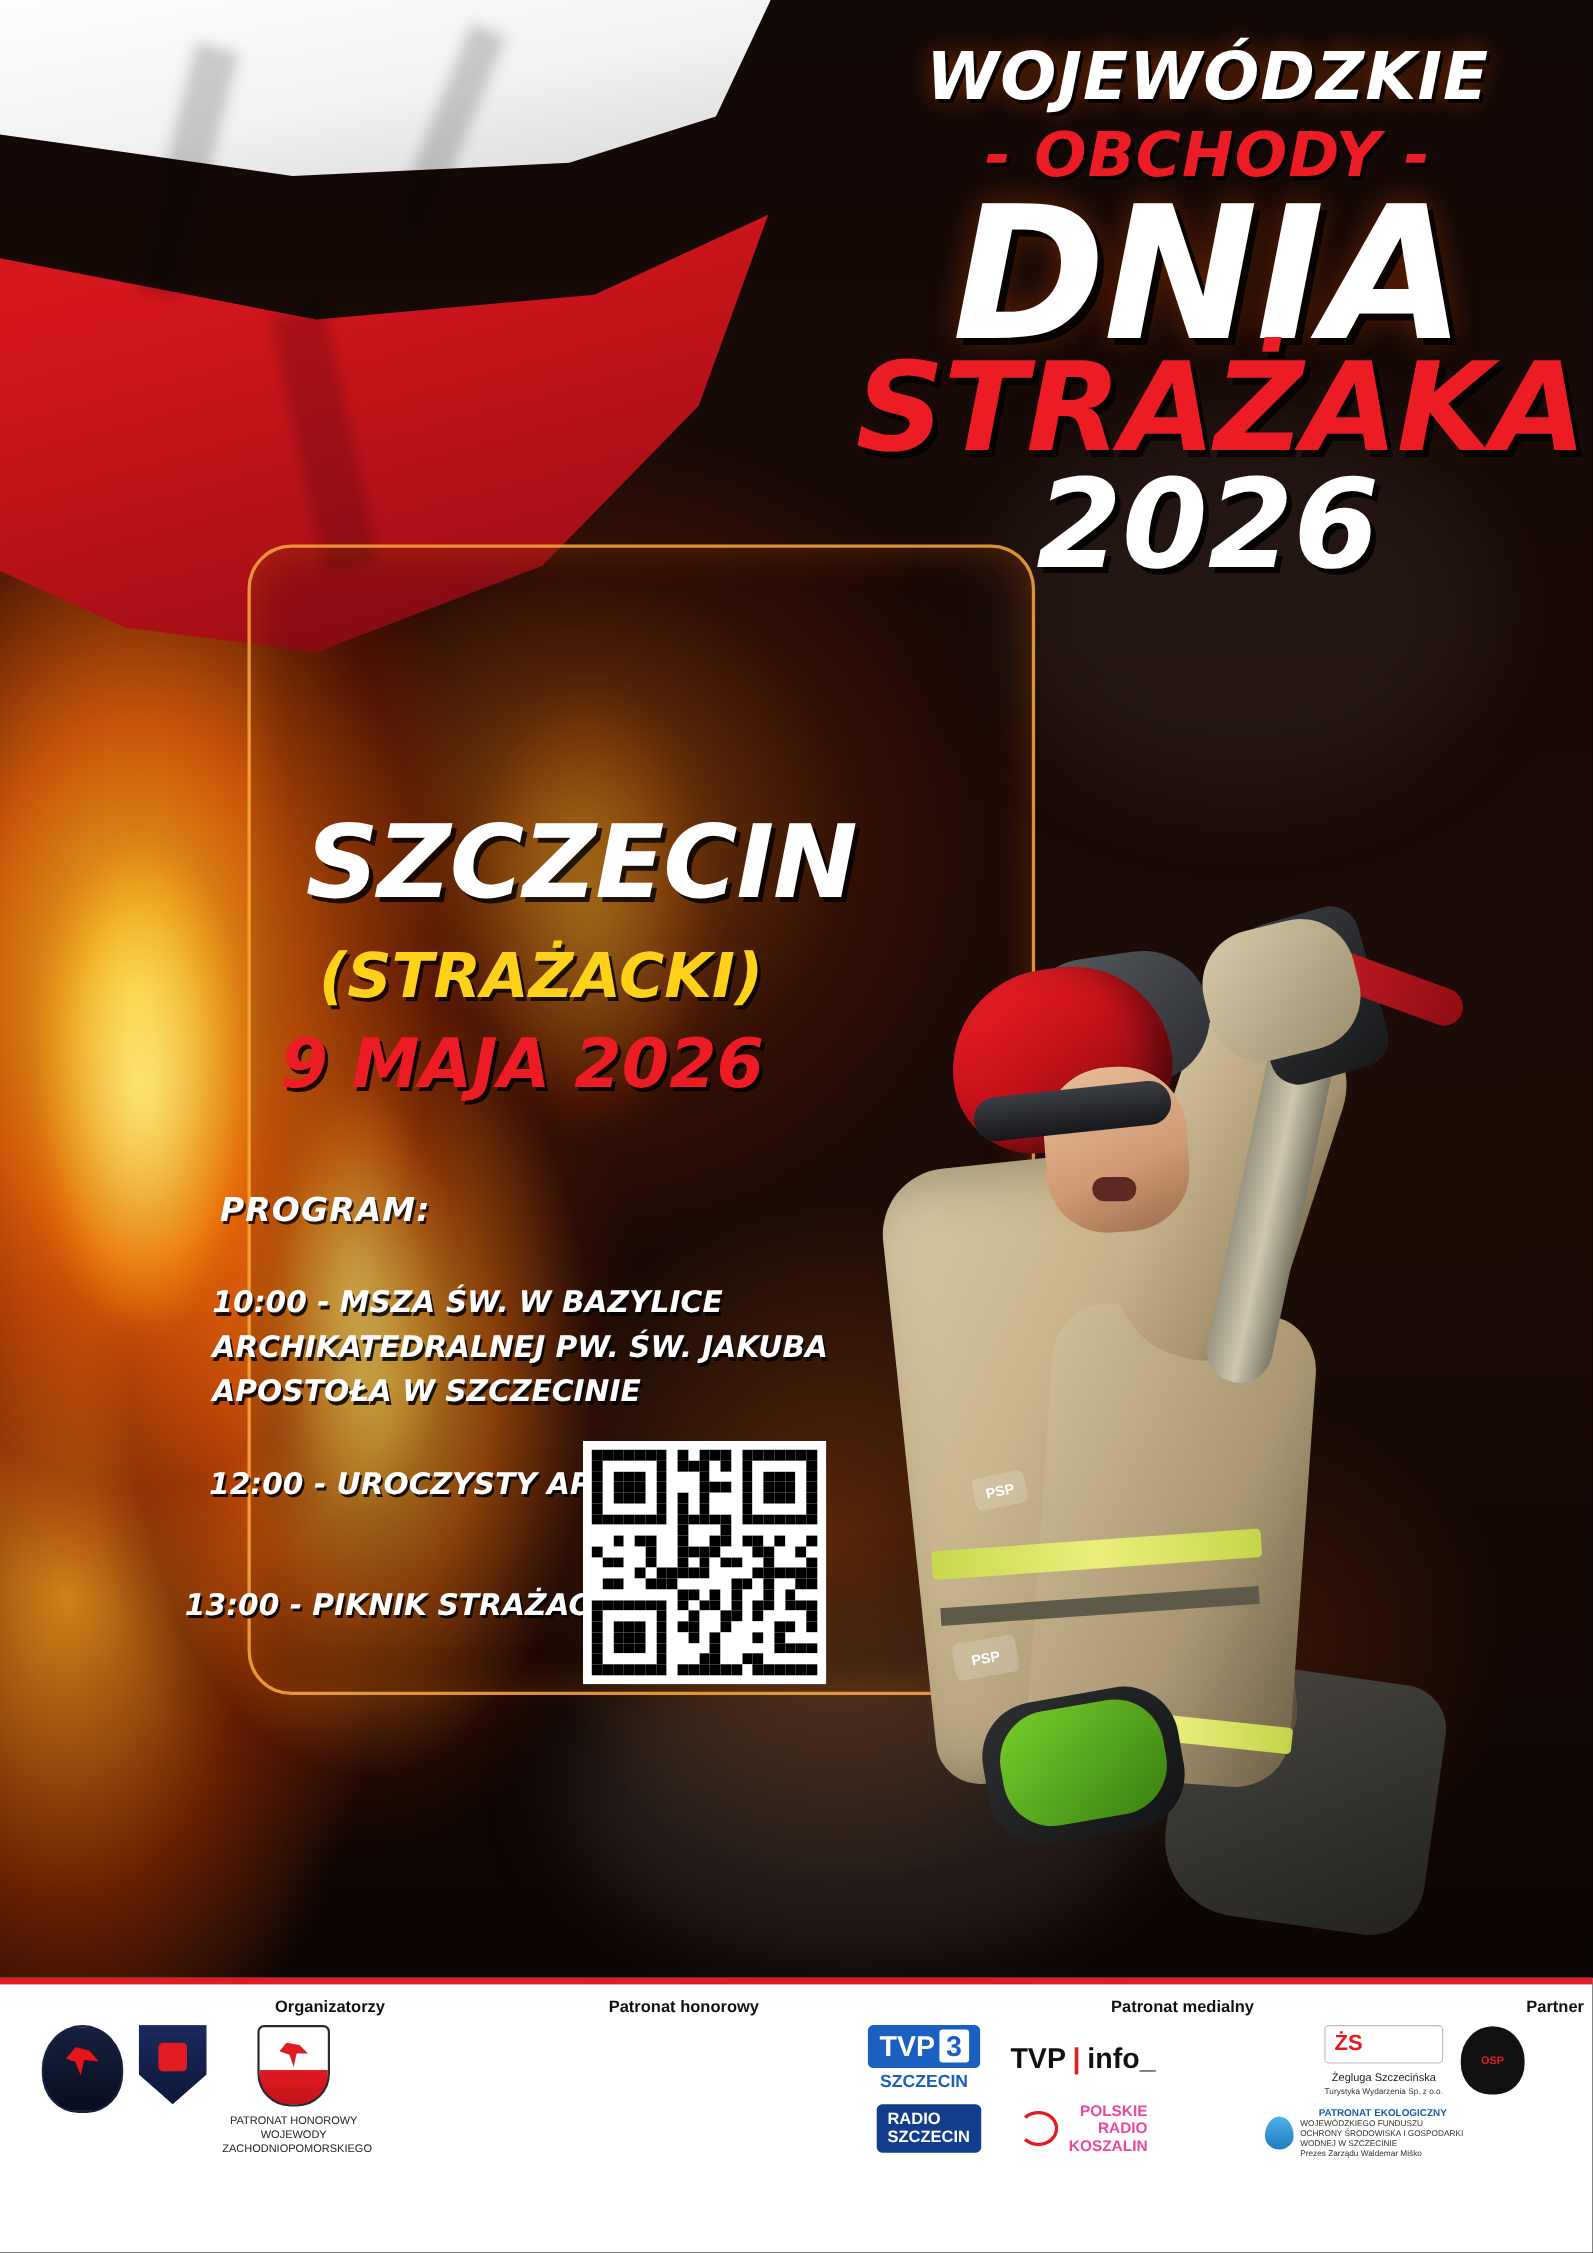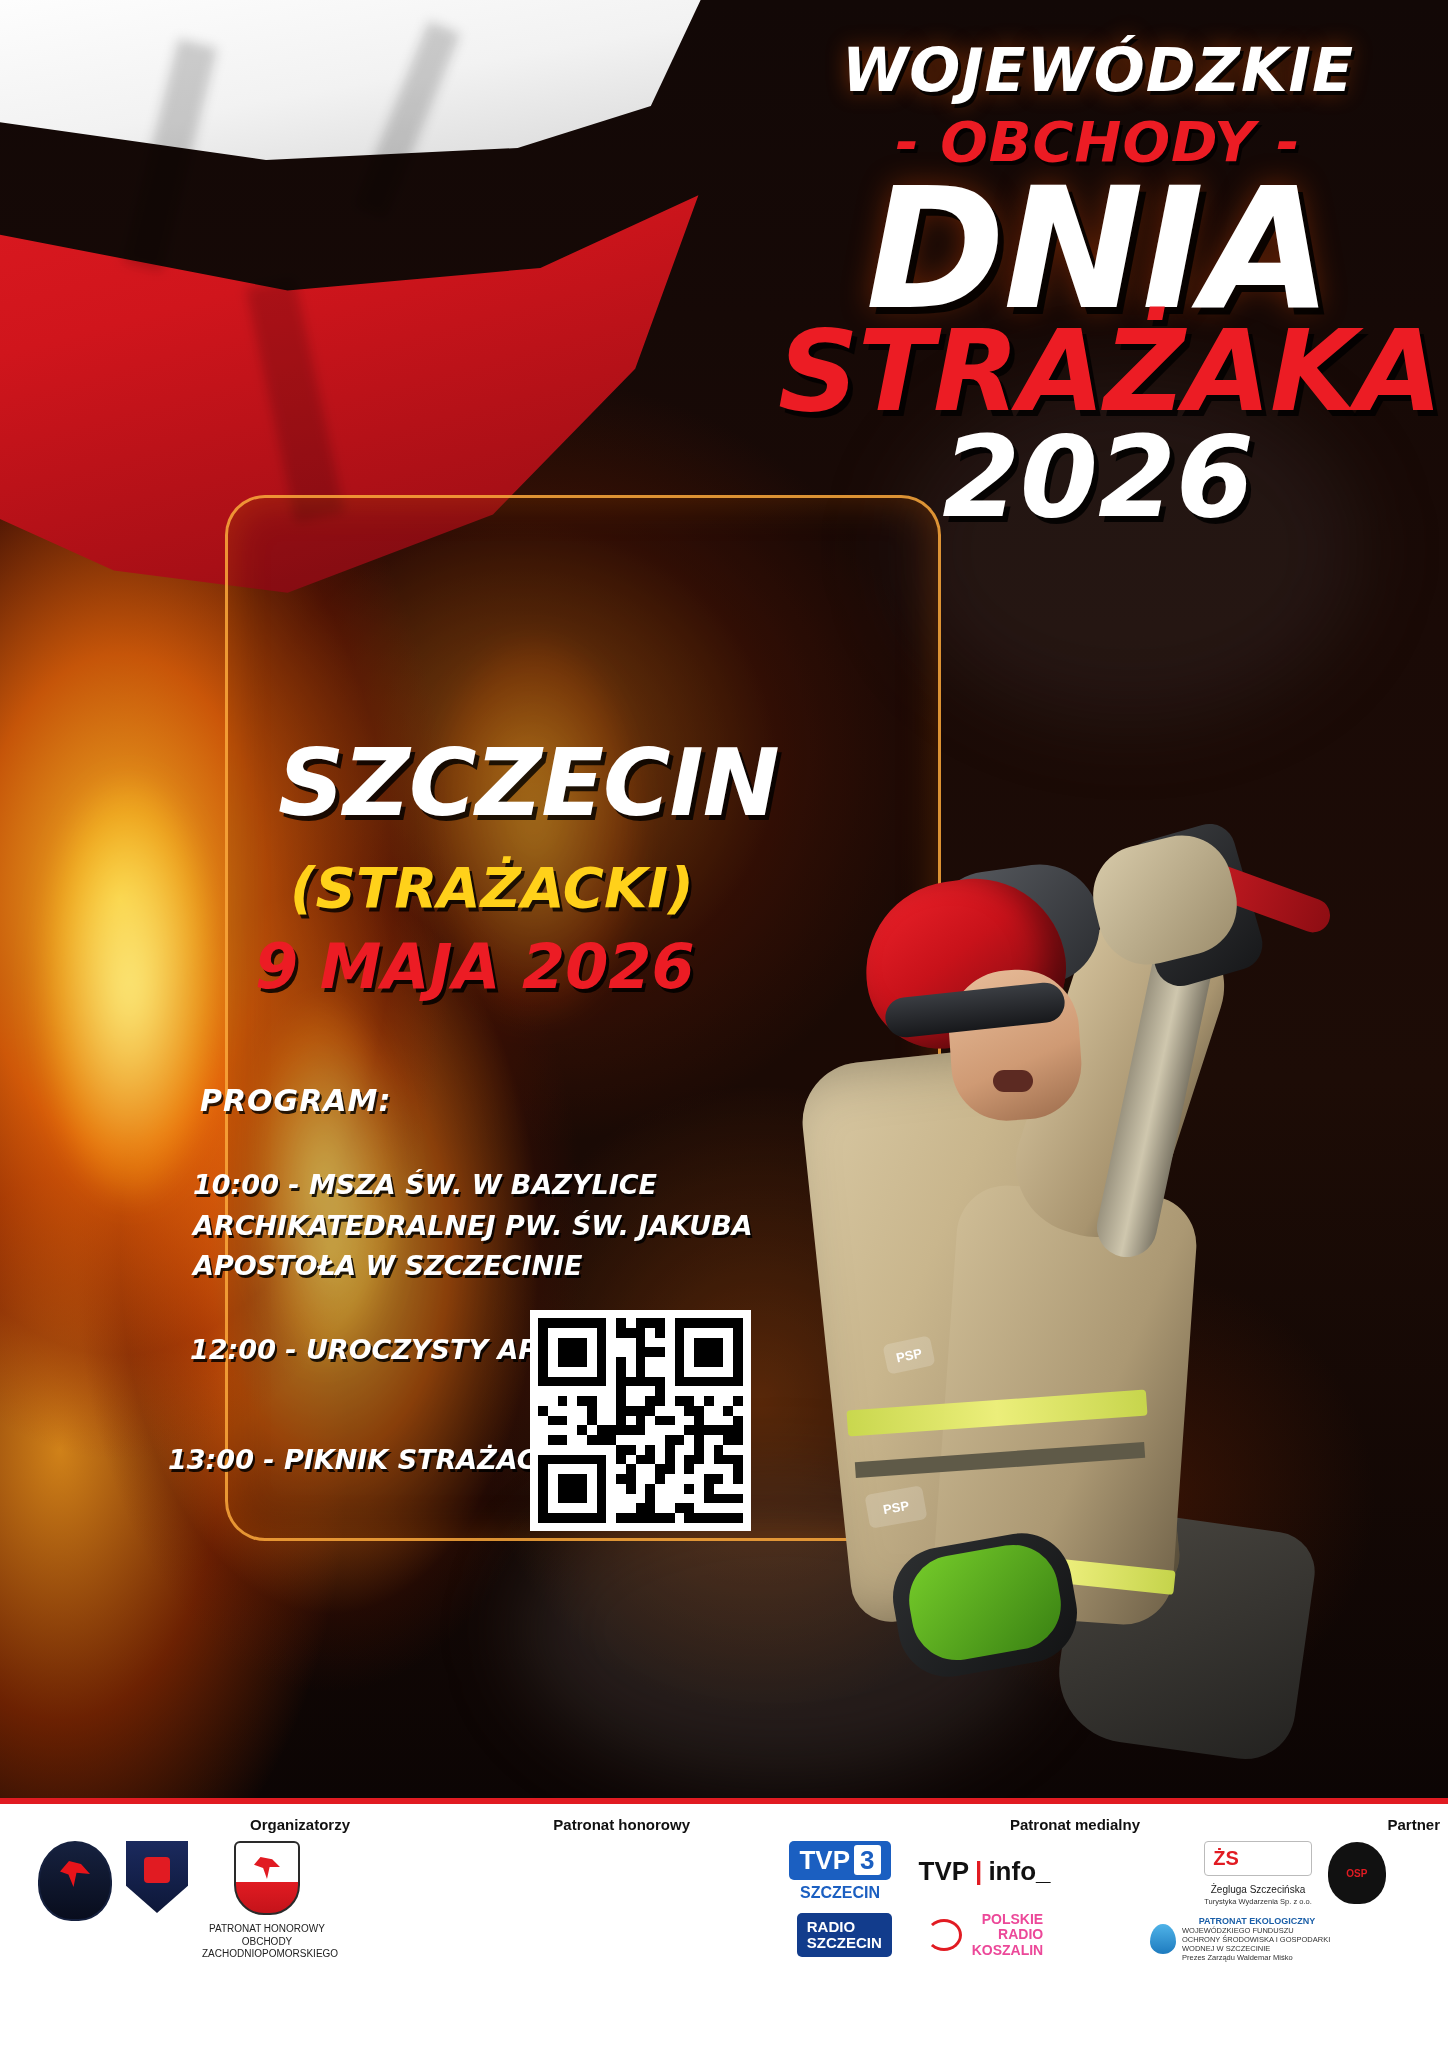--- a/index.html
+++ b/index.html
@@ -682,21 +682,21 @@
       <div class="ftitle">Organizatorzy</div>
       <div class="logos">
         <div style="text-align:center">
           <div class="psp-logo"></div>
         </div>
         <div style="text-align:center">
           <div class="shield-dark"></div>
         </div>
         <div style="text-align:center">
           <div class="crest" style="margin:0 auto"></div>
-          <div class="logo-cap">PATRONAT HONOROWY OBCHODY ZACHODNIOPOMORSKIEGO</div>
+          <div class="logo-cap">PATRONAT HONOROWY WOJEWODY ZACHODNIOPOMORSKIEGO</div>
         </div>
       </div>
     </div>
 
     <div class="fgroup" style="left:360px;width:330px;">
       <div class="ftitle">Patronat honorowy</div>
     </div>
 
     <div class="fgroup" style="left:700px;width:440px;">
       <div class="ftitle">Patronat medialny</div>

